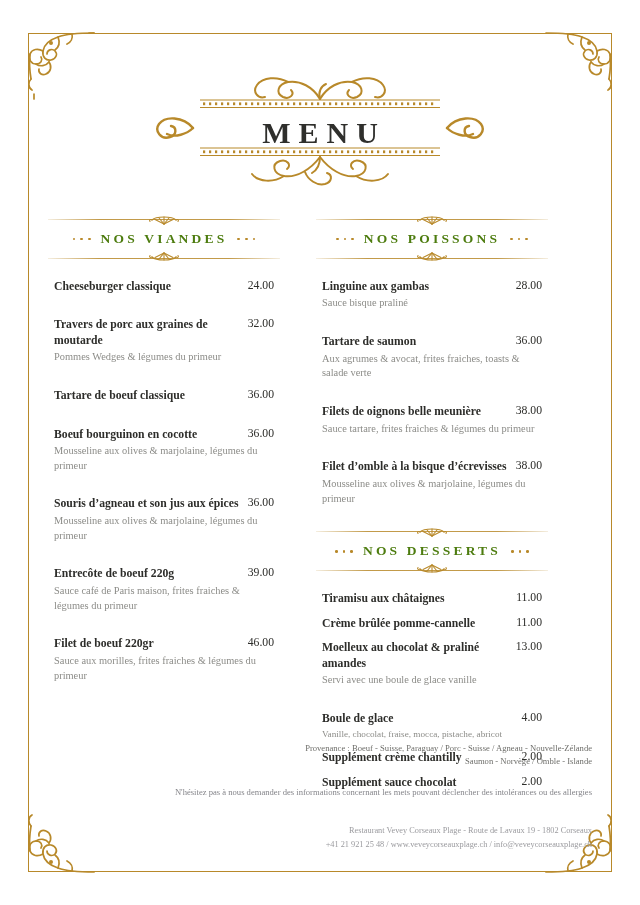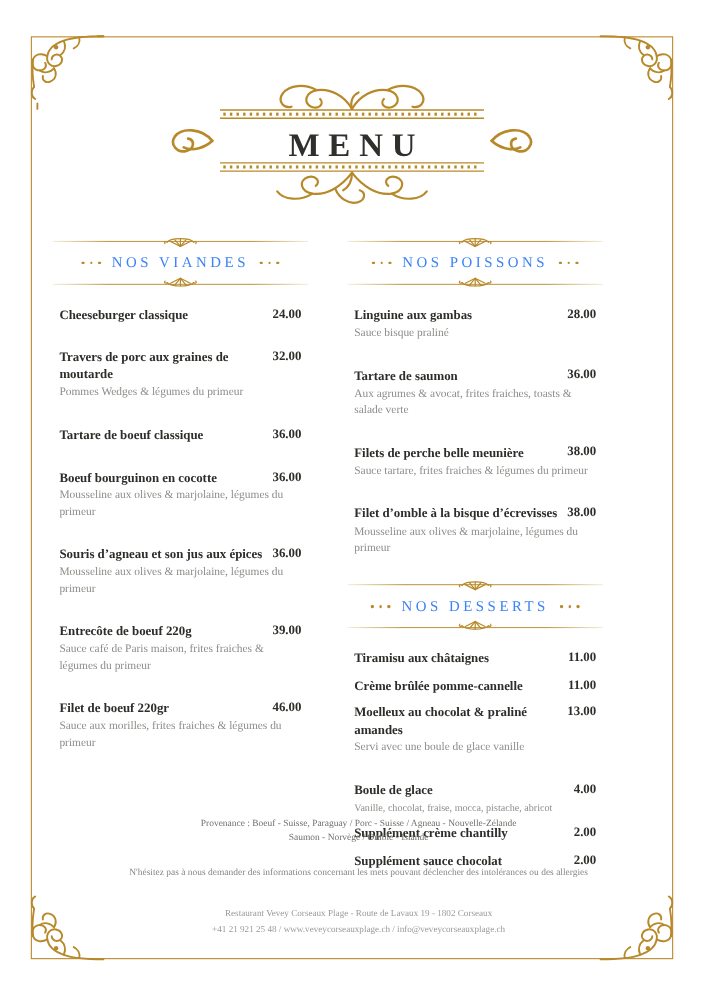--- a/index.html
+++ b/index.html
@@ -127,22 +127,22 @@
   .dots { display: flex; gap: 5px; align-items: center; }
   .dots i {
     display: block;
     width: 2.6px; height: 2.6px;
     border-radius: 50%;
     background: #b8892a;
   }
   .section-title {
     font-size: 13.5px;
     letter-spacing: 3.2px;
-    font-weight: 400;
-    color: #3b82f6;
+    font-weight: 700;
+    color: #4d7c0f;
     white-space: nowrap;
   }
 
   
   .items { padding: 0 6px; }
   .item { margin-bottom: 16px; }
   .item:last-child { margin-bottom: 0; }
 
   .item-head {
     display: flex;
@@ -152,21 +152,21 @@
   }
   .item-name {
     font-size: 11.7px;
     font-weight: 700;
     color: #2d2d2a;
     line-height: 1.32;
     flex: 1 1 auto;
   }
   .item-price {
     font-size: 11.7px;
-    font-weight: 700;
+    font-weight: 400;
     color: #2d2d2a;
     white-space: nowrap;
     flex: 0 0 auto;
     padding-top: 0px;
   }
   .item-desc {
     font-size: 10.4px;
     color: #8c8c88;
     line-height: 1.42;
     margin-top: 2px;
@@ -176,21 +176,21 @@
     font-size: 9.2px;
   }
   .item.tight { margin-bottom: 9px; }
   .item.gap-lg { margin-bottom: 23px; }
 
   
   .footer {
     position: absolute;
     left: 12px; right: 0;
     bottom: 6px;
-    text-align: center;
+    text-align: right;
     margin-top: 41px;
   }
   .provenance {
     font-size: 8.6px;
     color: #6e6e6a;
     line-height: 1.55;
   }
   .allergy {
     font-size: 8.6px;
     color: #85858a;
@@ -563,21 +563,21 @@
           </div>
           <div class="item gap-lg">
             <div class="item-head">
               <span class="item-name">Tartare de saumon</span>
               <span class="item-price">36.00</span>
             </div>
             <div class="item-desc">Aux agrumes &amp; avocat, frites fraiches, toasts &amp; salade verte</div>
           </div>
           <div class="item gap-lg">
             <div class="item-head">
-              <span class="item-name">Filets de perche belle meunière</span>
+              <span class="item-name">Filets de oignons belle meunière</span>
               <span class="item-price">38.00</span>
             </div>
             <div class="item-desc">Sauce tartare, frites fraiches &amp; légumes du primeur</div>
           </div>
           <div class="item">
             <div class="item-head">
               <span class="item-name">Filet d’omble à la bisque d’écrevisses</span>
               <span class="item-price">38.00</span>
             </div>
             <div class="item-desc">Mousseline aux olives &amp; marjolaine, légumes du primeur</div>

